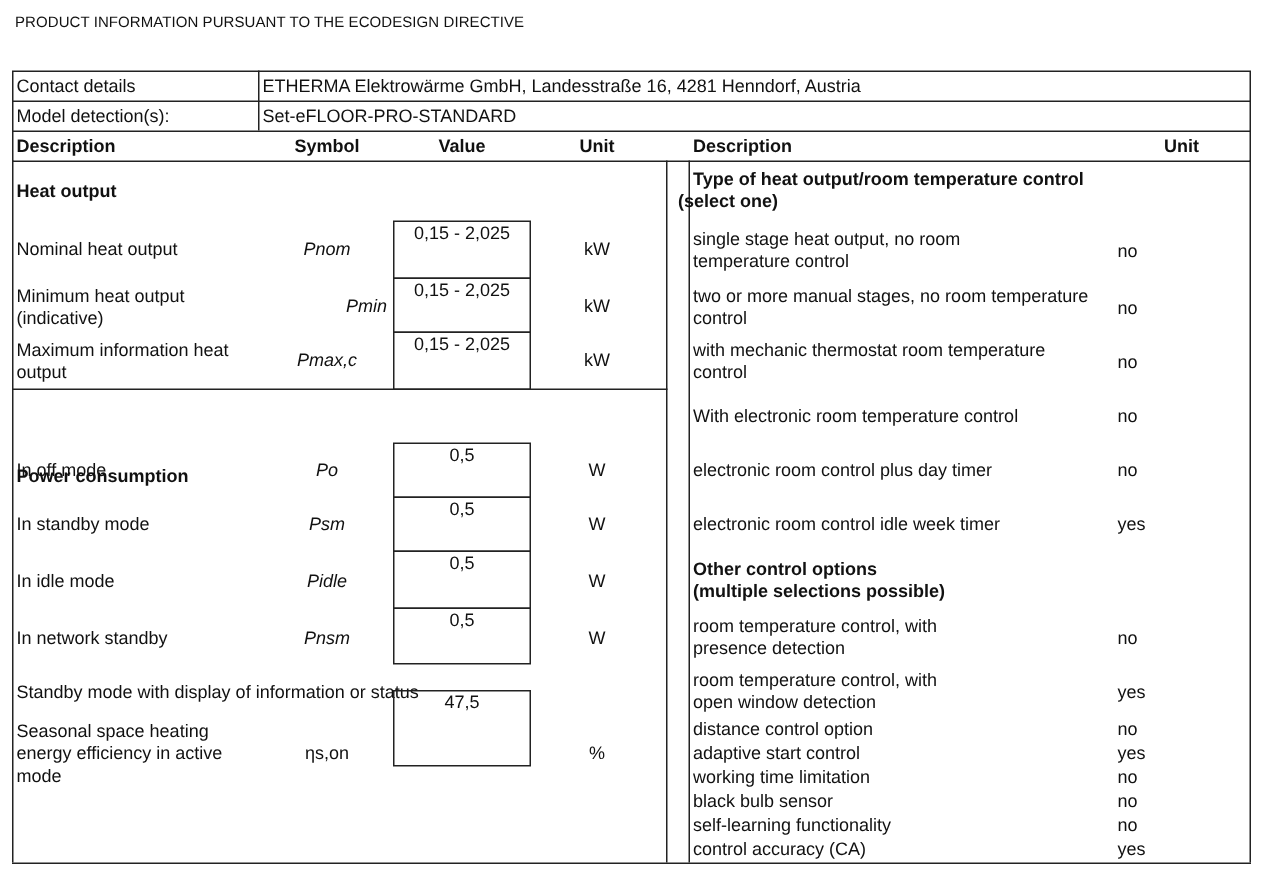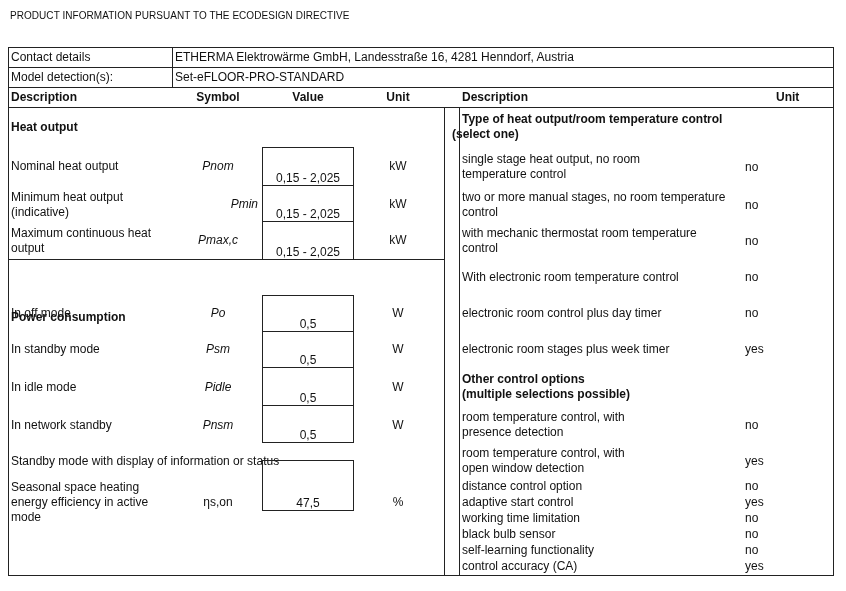--- a/index.html
+++ b/index.html
@@ -12,21 +12,21 @@
   .title { left: 10px; top: 10px; font-size: 10px; letter-spacing: 0.05px; }
   .line-h { position: absolute; height: 1px; background: #222; }
   .line-v { position: absolute; width: 1px; background: #222; }
   .box { position: absolute; border: 1px solid #222; box-sizing: border-box; }
   .txt { position: absolute; white-space: nowrap; line-height: 15px; }
   .bold { font-weight: bold; }
   .ital { font-style: italic; }
   .center { text-align: center; }
   .wrap { white-space: normal; }
   .val { position: absolute; left: 262px; width: 92px; box-sizing: border-box;
-         border: 1px solid #222; display: flex; align-items: flex-end; justify-content: center; }
+         border: 1px solid #222; display: flex; align-items: flex-start; justify-content: center; }
 </style>
 </head>
 <body>
 
 <div class="abs title">PRODUCT INFORMATION PURSUANT TO THE ECODESIGN DIRECTIVE</div>
 
 <div class="box" style="left:8px; top:47px; width:826px; height:61px;"></div>
 <div class="line-h" style="left:8px; top:67px; width:826px;"></div>
 <div class="line-h" style="left:8px; top:87px; width:826px;"></div>
 <div class="line-v" style="left:172px; top:47px; height:40px;"></div>
@@ -61,21 +61,21 @@
   </div>
 <div class="txt center" style="left:368px; top:159px; width:60px;">kW</div>
 
 <div class="txt wrap" style="left:11px; top:190px; width:160px;">Minimum heat output (indicative)</div>
 <div class="txt ital center" style="left:178px; top:197px; width:80px;text-align:right;">Pmin</div>
 <div class="val" style="top:185px; height:37px;">
     <span>0,15 - 2,025</span>
   </div>
 <div class="txt center" style="left:368px; top:197px; width:60px;">kW</div>
 
-<div class="txt wrap" style="left:11px; top:226px; width:160px;">Maximum continuous heat output</div>
+<div class="txt wrap" style="left:11px; top:226px; width:160px;">Maximum information heat output</div>
 <div class="txt ital center" style="left:178px; top:233px; width:80px;text-align:center;">Pmax,c</div>
 <div class="val" style="top:221px; height:39px;">
     <span>0,15 - 2,025</span>
   </div>
 <div class="txt center" style="left:368px; top:233px; width:60px;">kW</div>
 
 <div class="txt bold" style="left:11px; top:270px;margin-top:40px;">Power consumption</div>
 
 <div class="txt" style="left:11px; top:306px;">In off mode</div>
 <div class="txt ital center" style="left:178px; top:306px; width:80px;">Po</div>
@@ -125,21 +125,21 @@
 
 <div class="txt wrap" style="left:462px; top:226px; width:260px;">with mechanic thermostat room temperature control</div>
 <div class="txt" style="left:745px; top:234px;">no</div>
 
 <div class="txt" style="left:462px; top:270px;">With electronic room temperature control</div>
 <div class="txt" style="left:745px; top:270px;">no</div>
 
 <div class="txt" style="left:462px; top:306px;">electronic room control plus day timer</div>
 <div class="txt" style="left:745px; top:306px;">no</div>
 
-<div class="txt" style="left:462px; top:342px;">electronic room stages plus week timer</div>
+<div class="txt" style="left:462px; top:342px;">electronic room control idle week timer</div>
 <div class="txt" style="left:745px; top:342px;">yes</div>
 
 <div class="txt bold" style="left:462px; top:372px;">Other control options</div>
 <div class="txt bold" style="left:462px; top:387px;">(multiple selections possible)</div>
 
 <div class="txt wrap" style="left:462px; top:410px; width:180px;">room temperature control, with presence detection</div>
 <div class="txt" style="left:745px; top:418px;">no</div>
 
 <div class="txt wrap" style="left:462px; top:446px; width:180px;">room temperature control, with open window detection</div>
 <div class="txt" style="left:745px; top:454px;">yes</div>

